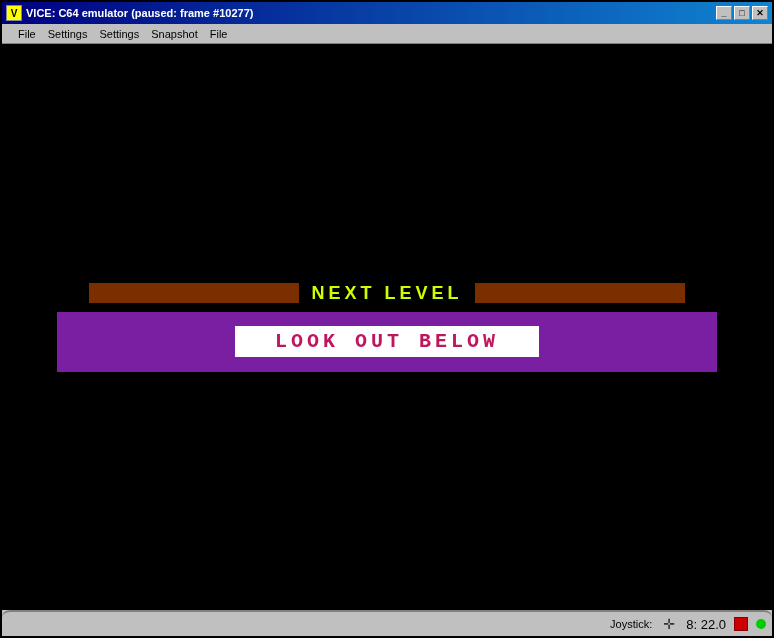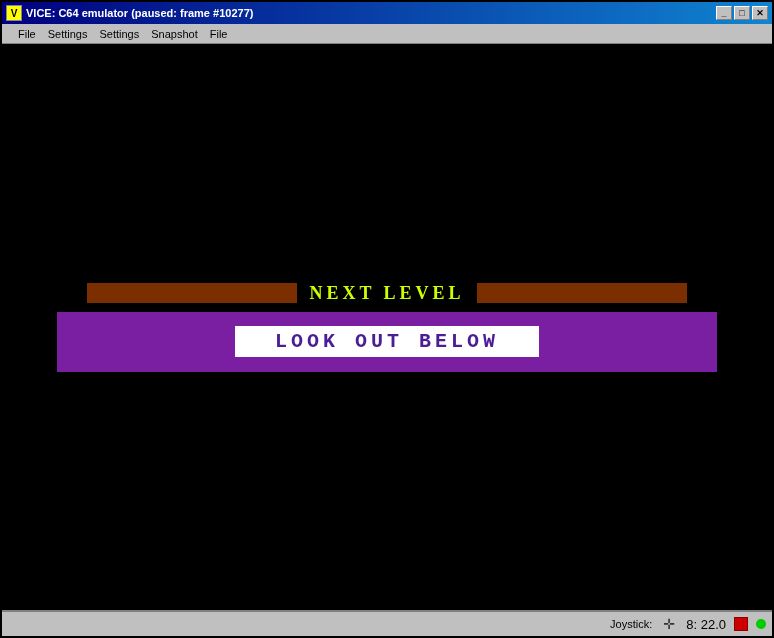--- a/index.html
+++ b/index.html
@@ -131,21 +131,21 @@
     }
 
     .brown-bar-left {
       width: 210px;
       height: 20px;
       background: #7B2E00;
     }
 
     .next-level-text {
       color: #CCFF00;
-      font-family: Liberation Serif, serif;
+      font-family: Liberation Sans, sans-serif;
       font-size: 18px;
       font-weight: bold;
       padding: 0 12px;
       letter-spacing: 4px;
       white-space: nowrap;
     }
 
     .brown-bar-right {
       width: 210px;
       height: 20px;
@@ -161,39 +161,40 @@
       align-items: center;
       justify-content: center;
     }
 
     .look-out-inner {
       background: #ffffff;
       padding: 4px 40px;
     }
 
     .look-out-text {
-      color: #4c1d95;
+      color: #be185d;
       font-family: 'Courier New', monospace;
       font-size: 20px;
       font-weight: bold;
       letter-spacing: 4px;
       white-space: nowrap;
     }
 
     
     .status-bar {
       height: 26px;
       background: #c0c0c0;
       border-top: 2px solid #808080;
       display: flex;
       align-items: center;
       justify-content: flex-end;
       padding: 0 6px;
       gap: 8px;
       flex-shrink: 0;
+      border-radius: 8px;
     }
 
     .joystick-label {
       font-size: 11px;
       color: #000;
     }
 
     .joystick-icon {
       width: 18px;
       height: 18px;

